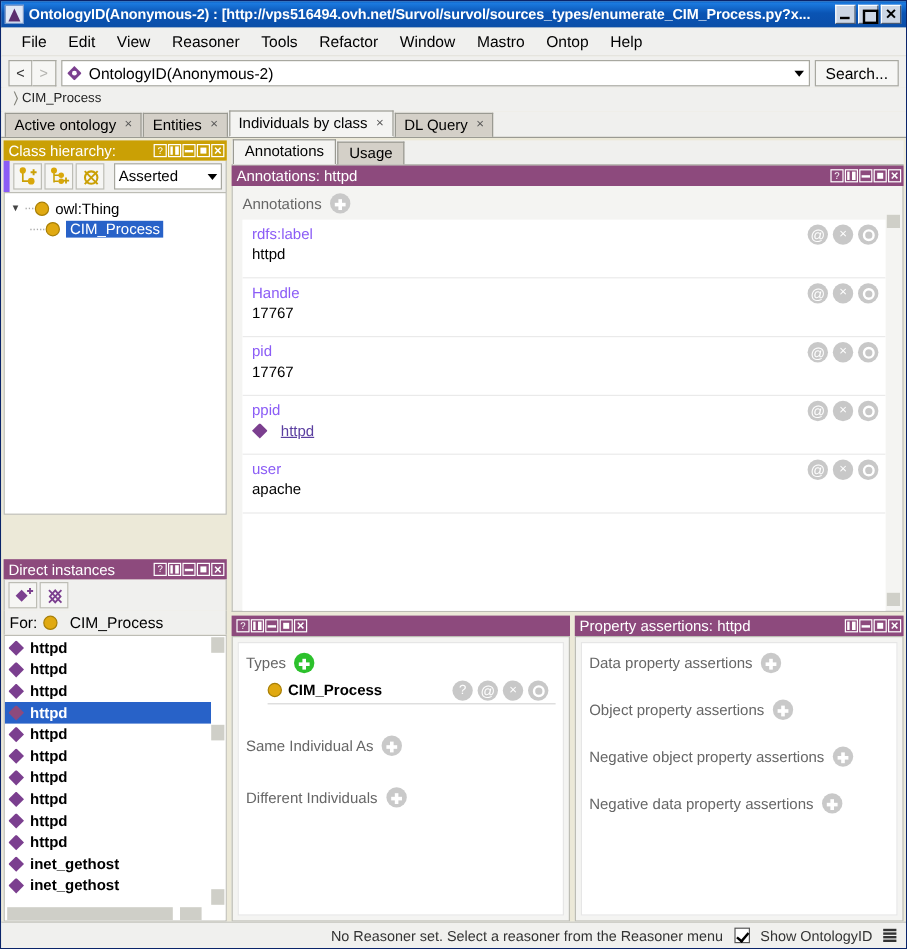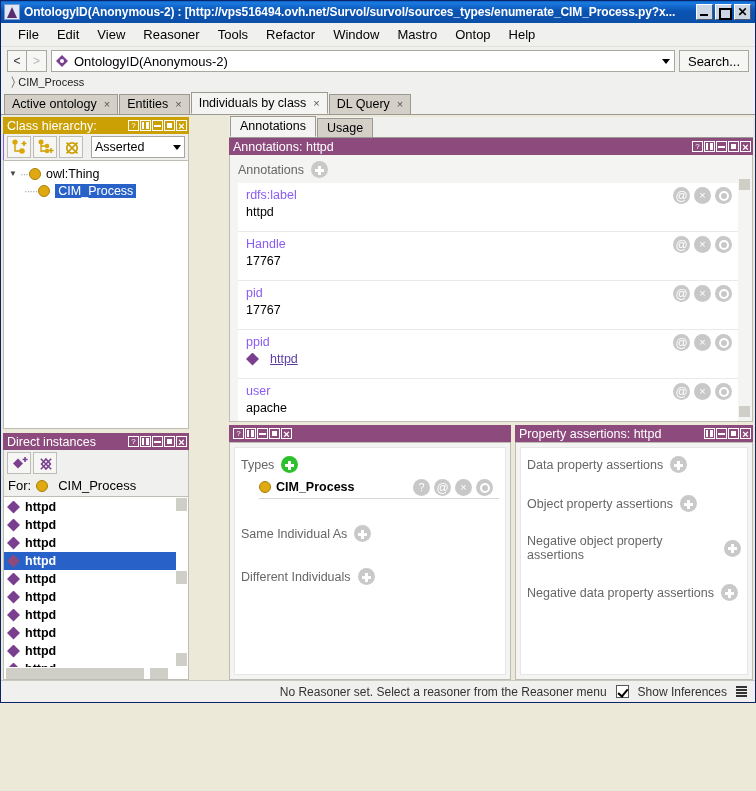--- a/index.html
+++ b/index.html
@@ -5,21 +5,21 @@
   * { box-sizing: border-box; }
   html, body {
     margin: 0; padding: 0;
     width: 756px; height: 791px;
     overflow: hidden;
     font-family: "Liberation Sans", sans-serif;
     font-size: 12px;
     background: #ece9d8;
   }
   #app {
-    width: 756px; height: 703px;
+    width: 756px; height: 791px;
     position: relative;
     border: 1px solid #0a246a;
     background: #ece9d8;
     display: flex; flex-direction: column;
   }
 
   
   .titlebar {
     height: 22px;
     background: linear-gradient(180deg,#0a5fc0 0%,#1b7ae0 8%,#0a54b4 45%,#0b4ea8 100%);
@@ -149,25 +149,25 @@
 
   
   .body {
     flex: 1 1 auto; display: flex; background: #ece9d8; padding: 2px 0 0 0;
     min-height: 0;
   }
   .left-col {
     width: 190px; flex: 0 0 190px;
     display: flex; flex-direction: column; padding: 0 2px 0 2px;
     min-height: 0;
+    gap: 33px;
   }
   .right-col {
     flex: 1 1 auto; display: flex; flex-direction: column; padding: 0 2px 0 2px;
     min-height: 0;
-    margin-left: 36px;
   }
 
   
   .panel { display: flex; flex-direction: column; min-height: 0; }
   .panel-head {
     display: flex; align-items: center;
     height: 17px; padding: 0 2px 0 4px;
     color: #fff; font-size: 12.5px;
     flex: 0 0 auto;
   }
@@ -185,21 +185,21 @@
   .ph-ico.split::before{content:"";position:absolute;left:1px;top:1px;width:2px;height:7px;background:#fff;}
   .ph-ico.split::after{content:"";position:absolute;left:5px;top:1px;width:3px;height:7px;background:#fff;}
   .ph-ico.mini::after{content:"";position:absolute;left:1px;top:4px;width:7px;height:2px;background:#fff;}
   .ph-ico.maxi::after{content:"";position:absolute;left:2px;top:2px;width:5px;height:5px;background:#fff;}
   .ph-ico.close::after{content:"\00d7";position:absolute;inset:0;font-size:11px;line-height:10px;font-weight:bold;}
 
   
   .ch-toolbar {
     display: flex; align-items: center; gap: 2px;
     background: #f0f0ee; padding: 2px 3px;
-    border-left: 1px solid #8b5cf6; border-right: 1px solid #bdbdb5;
+    border-left: 5px solid #8b5cf6; border-right: 1px solid #bdbdb5;
     flex: 0 0 auto;
   }
   .tool-btn {
     width: 24px; height: 22px;
     border: 1px solid #bdbdb5; background: #f6f6f4;
     position: relative; cursor: pointer;
   }
   .tool-btn svg { position: absolute; left: 3px; top: 2px; }
   .asserted-combo {
     margin-left: 6px; flex: 1 1 auto;
@@ -730,21 +730,21 @@
             </div>
           </div>
         </div>
       </div>
     </div>
   </div>
 
   <div class="statusbar">
     <span>No Reasoner set. Select a reasoner from the Reasoner menu</span>
     <span class="chk"></span>
-    <span>Show Inferences</span>
+    <span>Show OntologyID</span>
     <span class="lines-icon">
         <i></i>
         <i></i>
         <i></i>
         <i></i>
       </span>
   </div>
 </div>
 
 </body></html>

